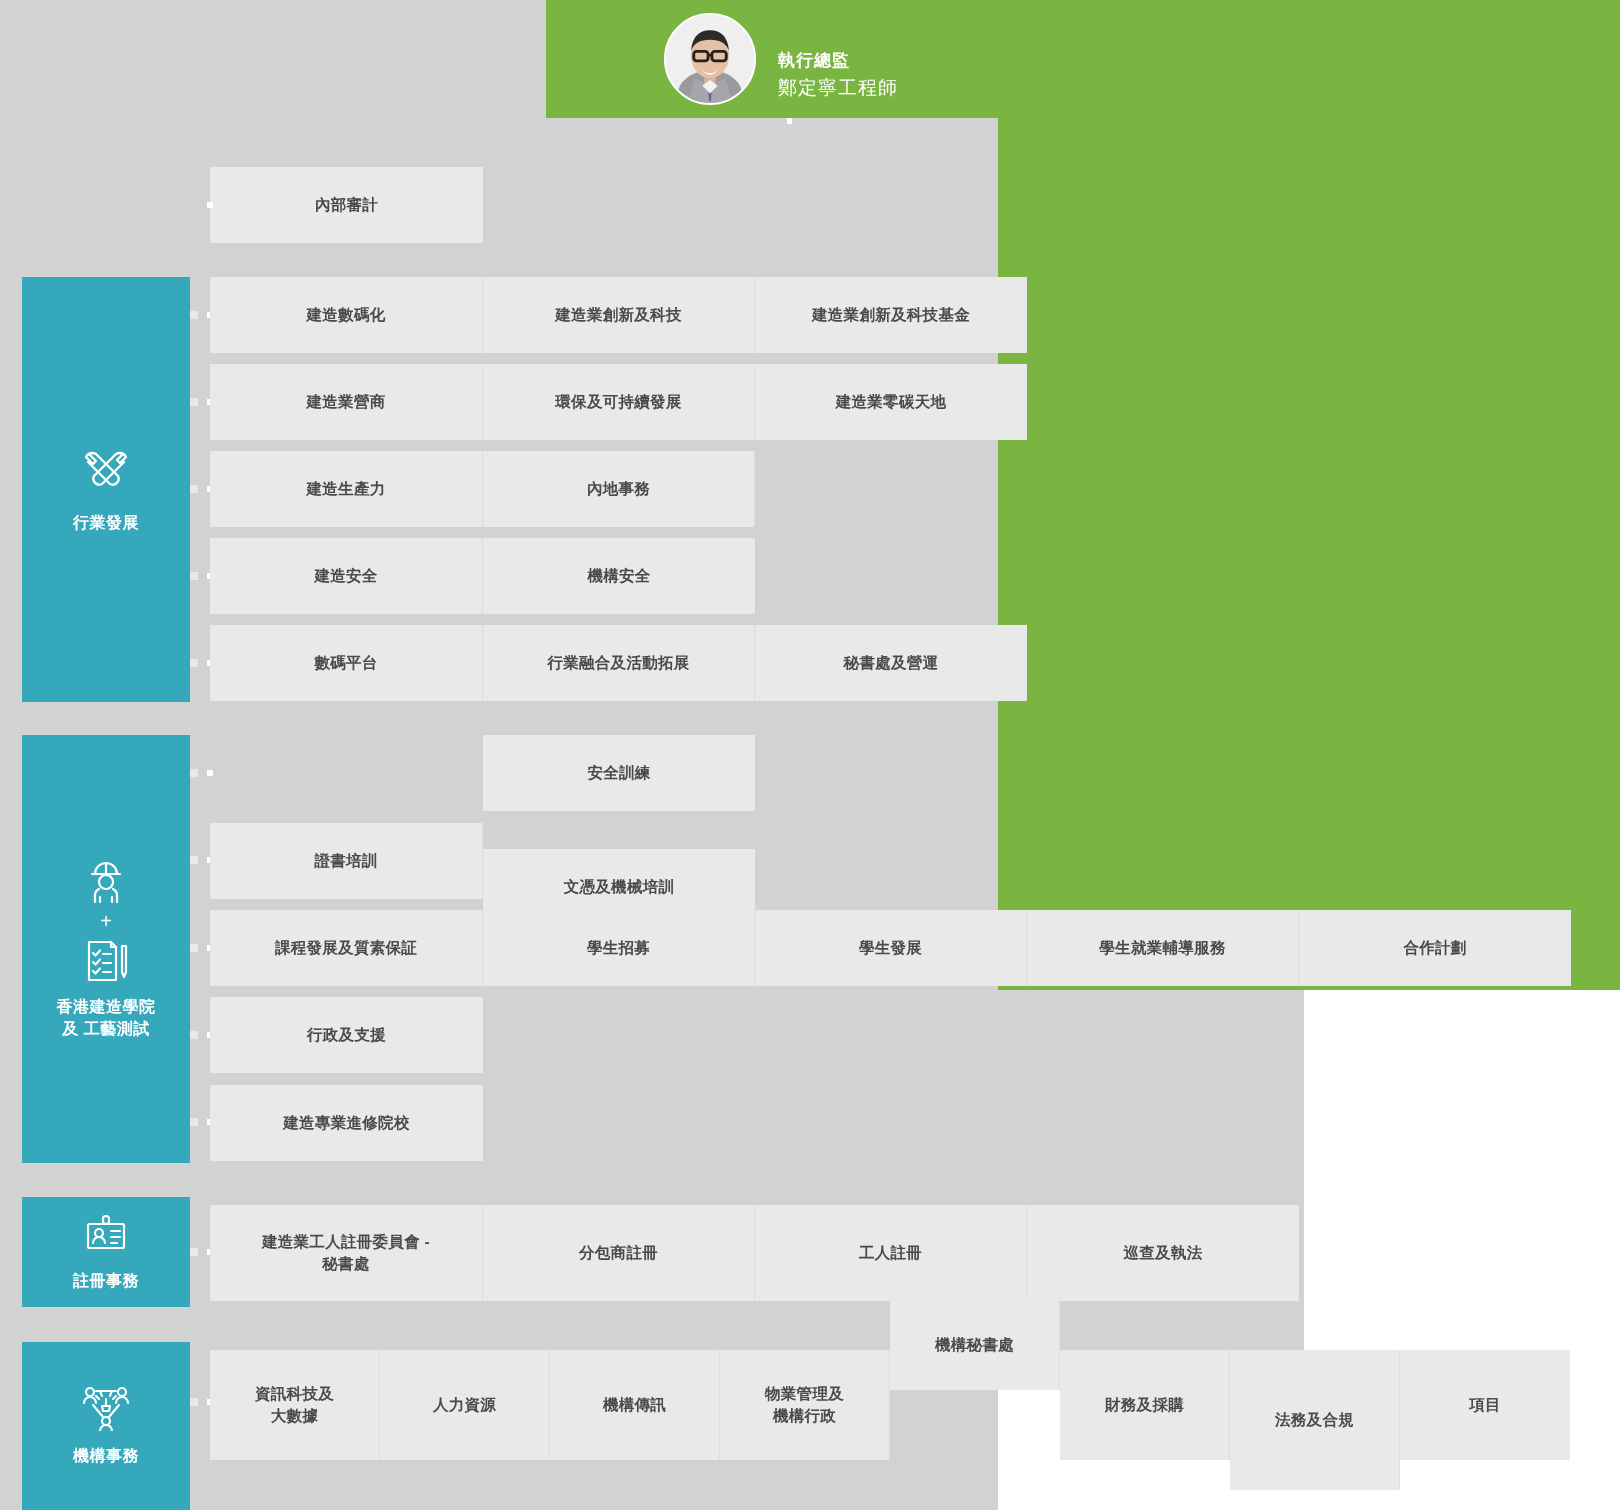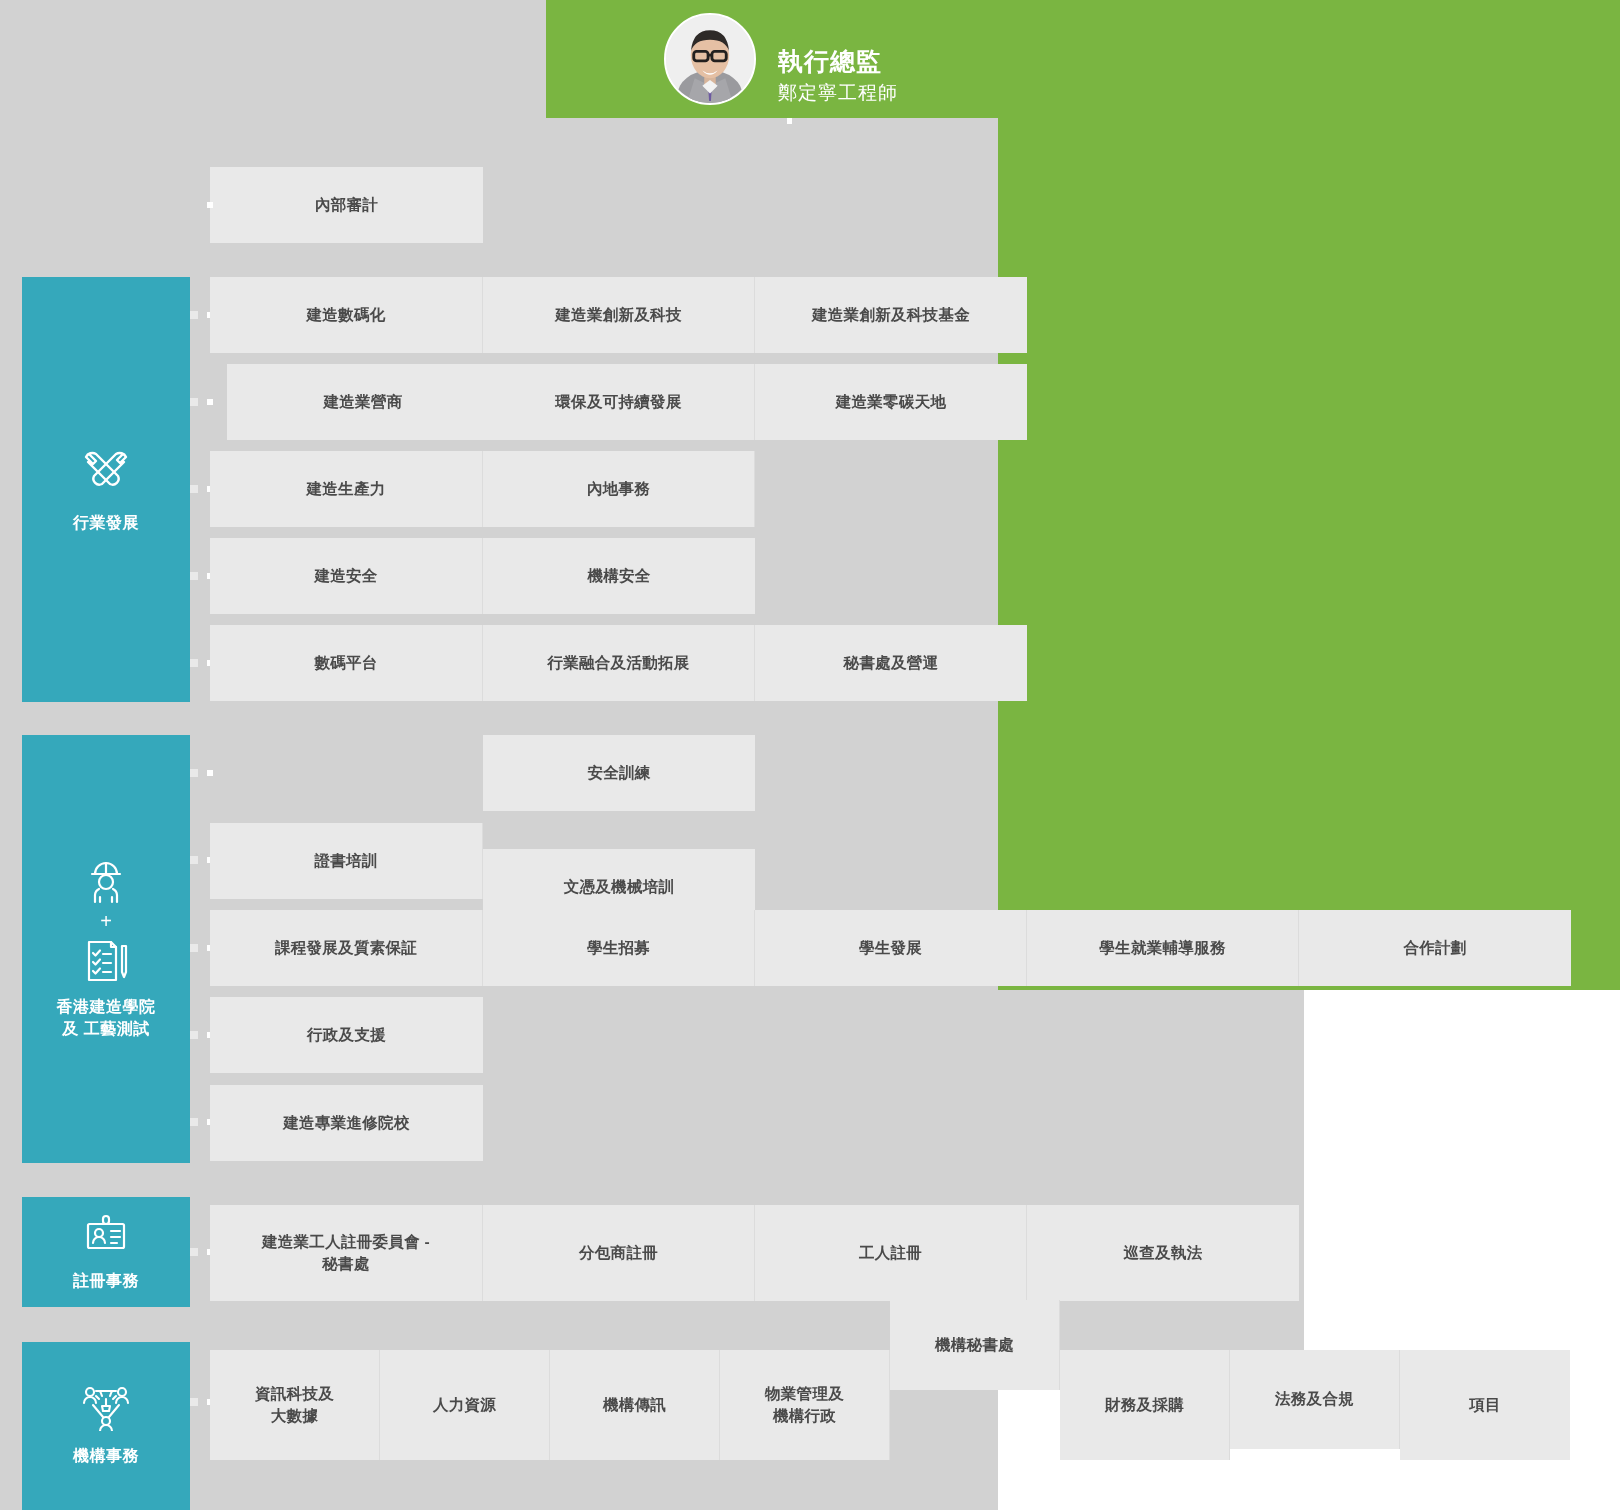--- a/index.html
+++ b/index.html
@@ -36,21 +36,21 @@
     width: 92px; height: 92px; border-radius: 50%;
     margin-left: 118px;
     background: #e9e9e9;
     overflow: hidden;
     position: relative;
     flex: none;
     border: 2px solid #ffffff;
   }
   .avatar svg { display: block; width: 100%; height: 100%; }
   .header-text { margin-left: 22px; color: #ffffff; line-height: 1.45; }
-  .header-title { font-size: 25px; font-weight: bold; letter-spacing: 1px; margin-top: 32px; }
+  .header-title { font-size: 17px; font-weight: bold; letter-spacing: 1px; margin-top: 32px; }
   .header-name { font-size: 19px; letter-spacing: 1px; }
 
   .header-stub {
     position: absolute;
     left: 787px; top: 118px; width: 5px; height: 6px;
     background: #ffffff;
   }
 
   
   .cat {
@@ -165,21 +165,21 @@
   <div class="card" style="left:210px; top:277px; width:273px; height:76px;">
     <span>建造數碼化</span>
     </div>
   <div class="card" style="left:483px; top:277px; width:272px; height:76px;">
     <span>建造業創新及科技</span>
     </div>
   <div class="card no-border" style="left:755px; top:277px; width:272px; height:76px;">
     <span>建造業創新及科技基金</span>
     </div>
 
-  <div class="card" style="left:210px; top:364px; width:273px; height:76px;margin-left:17px;">
+  <div class="card" style="left:210px; top:364px; width:273px; height:76px;">
     <span>建造業營商</span>
     </div>
   <div class="card" style="left:483px; top:364px; width:272px; height:76px;">
     <span>環保及可持續發展</span>
     </div>
   <div class="card no-border" style="left:755px; top:364px; width:272px; height:76px;">
     <span>建造業零碳天地</span>
     </div>
 
   <div class="card" style="left:210px; top:451px; width:273px; height:76px;">
@@ -358,20 +358,20 @@
         <div>物業管理及</div>
         <div>機構行政</div>
       </span>
     </div>
   <div class="card" style="left:890px; top:1300px; width:170px; height:90px;">
     <span>機構秘書處</span>
     </div>
   <div class="card" style="left:1060px; top:1350px; width:170px; height:110px;">
     <span>財務及採購</span>
     </div>
-  <div class="card" style="left:1230px; top:1350px; width:170px; height:99px;">
+  <div class="card" style="left:1230px; top:1350px; width:170px; height:140px;">
     <span>法務及合規</span>
     </div>
   <div class="card no-border" style="left:1400px; top:1350px; width:170px; height:110px;text-align:center;">
     <span>項目</span>
     </div>
 
 </div>
 
 </body></html>

